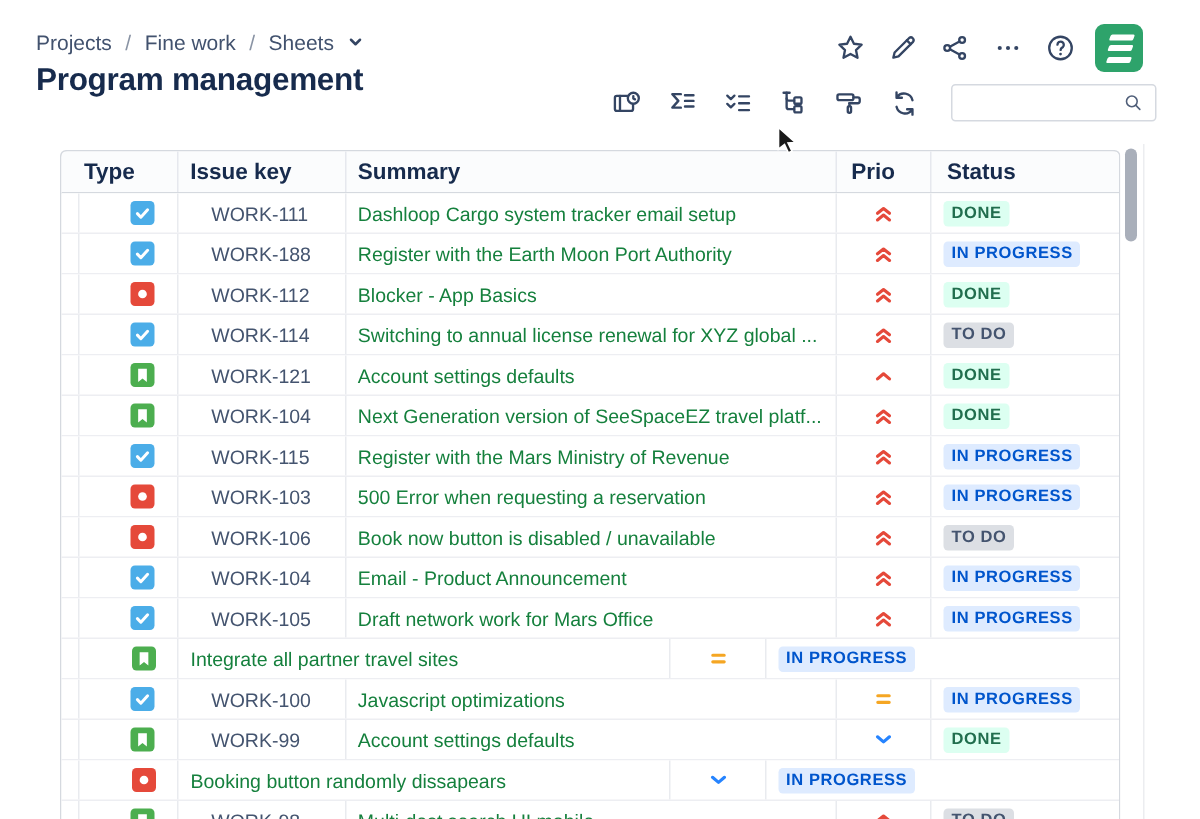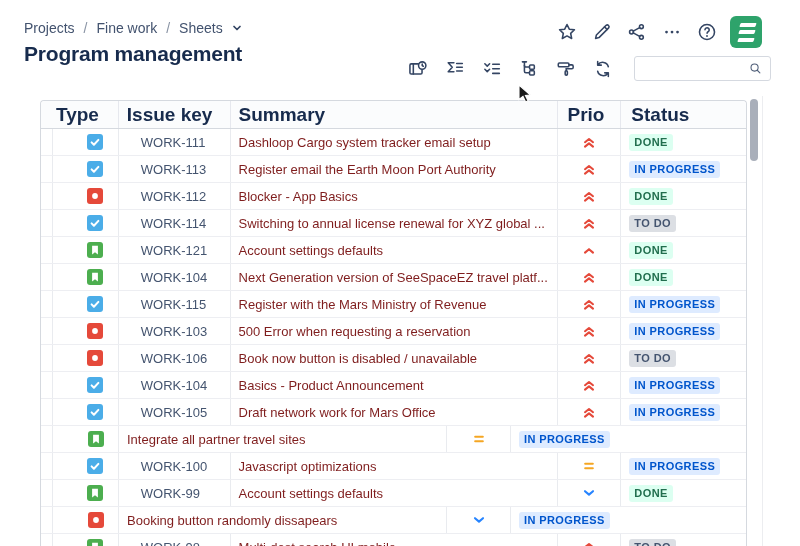--- a/index.html
+++ b/index.html
@@ -28,36 +28,36 @@
   .sheet-toolbar { position:absolute; left:406px; top:56px; display:flex; align-items:center; gap:13px; }
   .search-box { margin-left:6px; width:137px; height:25px; border:1px solid #D5D9E0; border-radius:3px;
                 background:#fff; display:flex; align-items:center; padding:0 7px; }
   .search-box input { flex:1; min-width:0; border:none; outline:none; font-size:13px;
                       font-family:"Liberation Sans", sans-serif; color:#172B4D; background:transparent; }
 
   
   .sheet-table { position:absolute; left:40px; top:100px; width:707px; background:#fff;
                  border:1px solid #D5D9DF; border-bottom:none; border-radius:4px 4px 0 0; }
   .thead { display:flex; height:28px; align-items:flex-end; background:#FBFCFD;
-           border-bottom:1px solid #D5D9DF; font-size:19px; font-weight:700; color:#172B4D;
+           border-bottom:1px solid #D5D9DF; font-size:15px; font-weight:700; color:#172B4D;
            border-radius:4px 4px 0 0; }
   .hcell { height:100%; display:flex; align-items:center; border-right:1px solid #E6E8EE; cursor:pointer; }
   .h-type   { width:78px;  padding-left:15px; }
   .h-key    { width:112px; padding-left:8px; }
   .h-summary{ width:328px; padding-left:8px; }
   .h-prio   { width:64px;  padding-left:10px; }
   .h-status { width:125px; padding-left:10px; border-right:none; }
 
   .row { display:flex; height:27px; align-items:flex-start; font-size:13px;
          border-bottom:1px solid #EDEEF2; background:#fff; }
   .cell { height:100%; display:flex; align-items:center; border-right:1px solid #E9EBEF; }
   .c-handle { width:12px; }
   .c-type   { width:66px; justify-content:center; padding-left:20px; }
   .c-key    { width:112px; padding-left:22px; color:#44546F; }
-  .c-summary{ width:328px; padding-left:8px; color:#7f1d1d; white-space:nowrap; overflow:hidden; }
+  .c-summary{ width:328px; padding-left:8px; color:#15803d; white-space:nowrap; overflow:hidden; }
   .c-prio   { width:64px; justify-content:center; }
   .c-status { width:125px; padding-left:8px; border-right:none; }
 
   .type-icon { width:16px; height:16px; border-radius:3px; display:flex;
                align-items:center; justify-content:center; }
   .badge { font-size:11px; font-weight:700; letter-spacing:0.4px; padding:2px 5px;
            border-radius:3px; line-height:13px; cursor:pointer; }
 
   
   .v-scroll-thumb { position:absolute; left:750px; top:99px; width:8px; height:62px;
@@ -214,22 +214,22 @@
         </div>
         <div class="row">
           <div class="cell c-handle"></div>
           <div class="cell c-type">
             <span class="type-icon" style="background: rgb(75, 173, 232);">
               <svg width="16" height="16" viewBox="0 0 16 16">
                 <path d="M4.6 8.4l2.3 2.4 4.5-4.9" fill="none" stroke="#fff" stroke-width="2" stroke-linecap="round" stroke-linejoin="round"></path>
               </svg>
             </span>
           </div>
-          <div class="cell c-key">WORK-113</div>
-          <div class="cell c-summary">Register email the Earth Moon Port Authority</div>
+          <div class="cell c-key">WORK-188</div>
+          <div class="cell c-summary">Register with the Earth Moon Port Authority</div>
           <div class="cell c-prio">
             <span>
               <svg width="16" height="16" viewBox="0 0 16 16" fill="none" stroke="#E5493A" stroke-width="2.1" stroke-linecap="round" stroke-linejoin="round" style="display:block">
                 <path d="M4 8.2l4-3.2 4 3.2M4 12.6l4-3.2 4 3.2"></path>
               </svg>
             </span>
           </div>
           <div class="cell c-status">
             <span class="badge" style="background: rgb(222, 235, 255); color: rgb(0, 85, 204);">IN PROGRESS</span>
           </div>
@@ -391,21 +391,21 @@
         <div class="row">
           <div class="cell c-handle"></div>
           <div class="cell c-type">
             <span class="type-icon" style="background: rgb(75, 173, 232);">
               <svg width="16" height="16" viewBox="0 0 16 16">
                 <path d="M4.6 8.4l2.3 2.4 4.5-4.9" fill="none" stroke="#fff" stroke-width="2" stroke-linecap="round" stroke-linejoin="round"></path>
               </svg>
             </span>
           </div>
           <div class="cell c-key">WORK-104</div>
-          <div class="cell c-summary">Basics - Product Announcement</div>
+          <div class="cell c-summary">Email - Product Announcement</div>
           <div class="cell c-prio">
             <span>
               <svg width="16" height="16" viewBox="0 0 16 16" fill="none" stroke="#E5493A" stroke-width="2.1" stroke-linecap="round" stroke-linejoin="round" style="display:block">
                 <path d="M4 8.2l4-3.2 4 3.2M4 12.6l4-3.2 4 3.2"></path>
               </svg>
             </span>
           </div>
           <div class="cell c-status">
             <span class="badge" style="background: rgb(222, 235, 255); color: rgb(0, 85, 204);">IN PROGRESS</span>
           </div>

